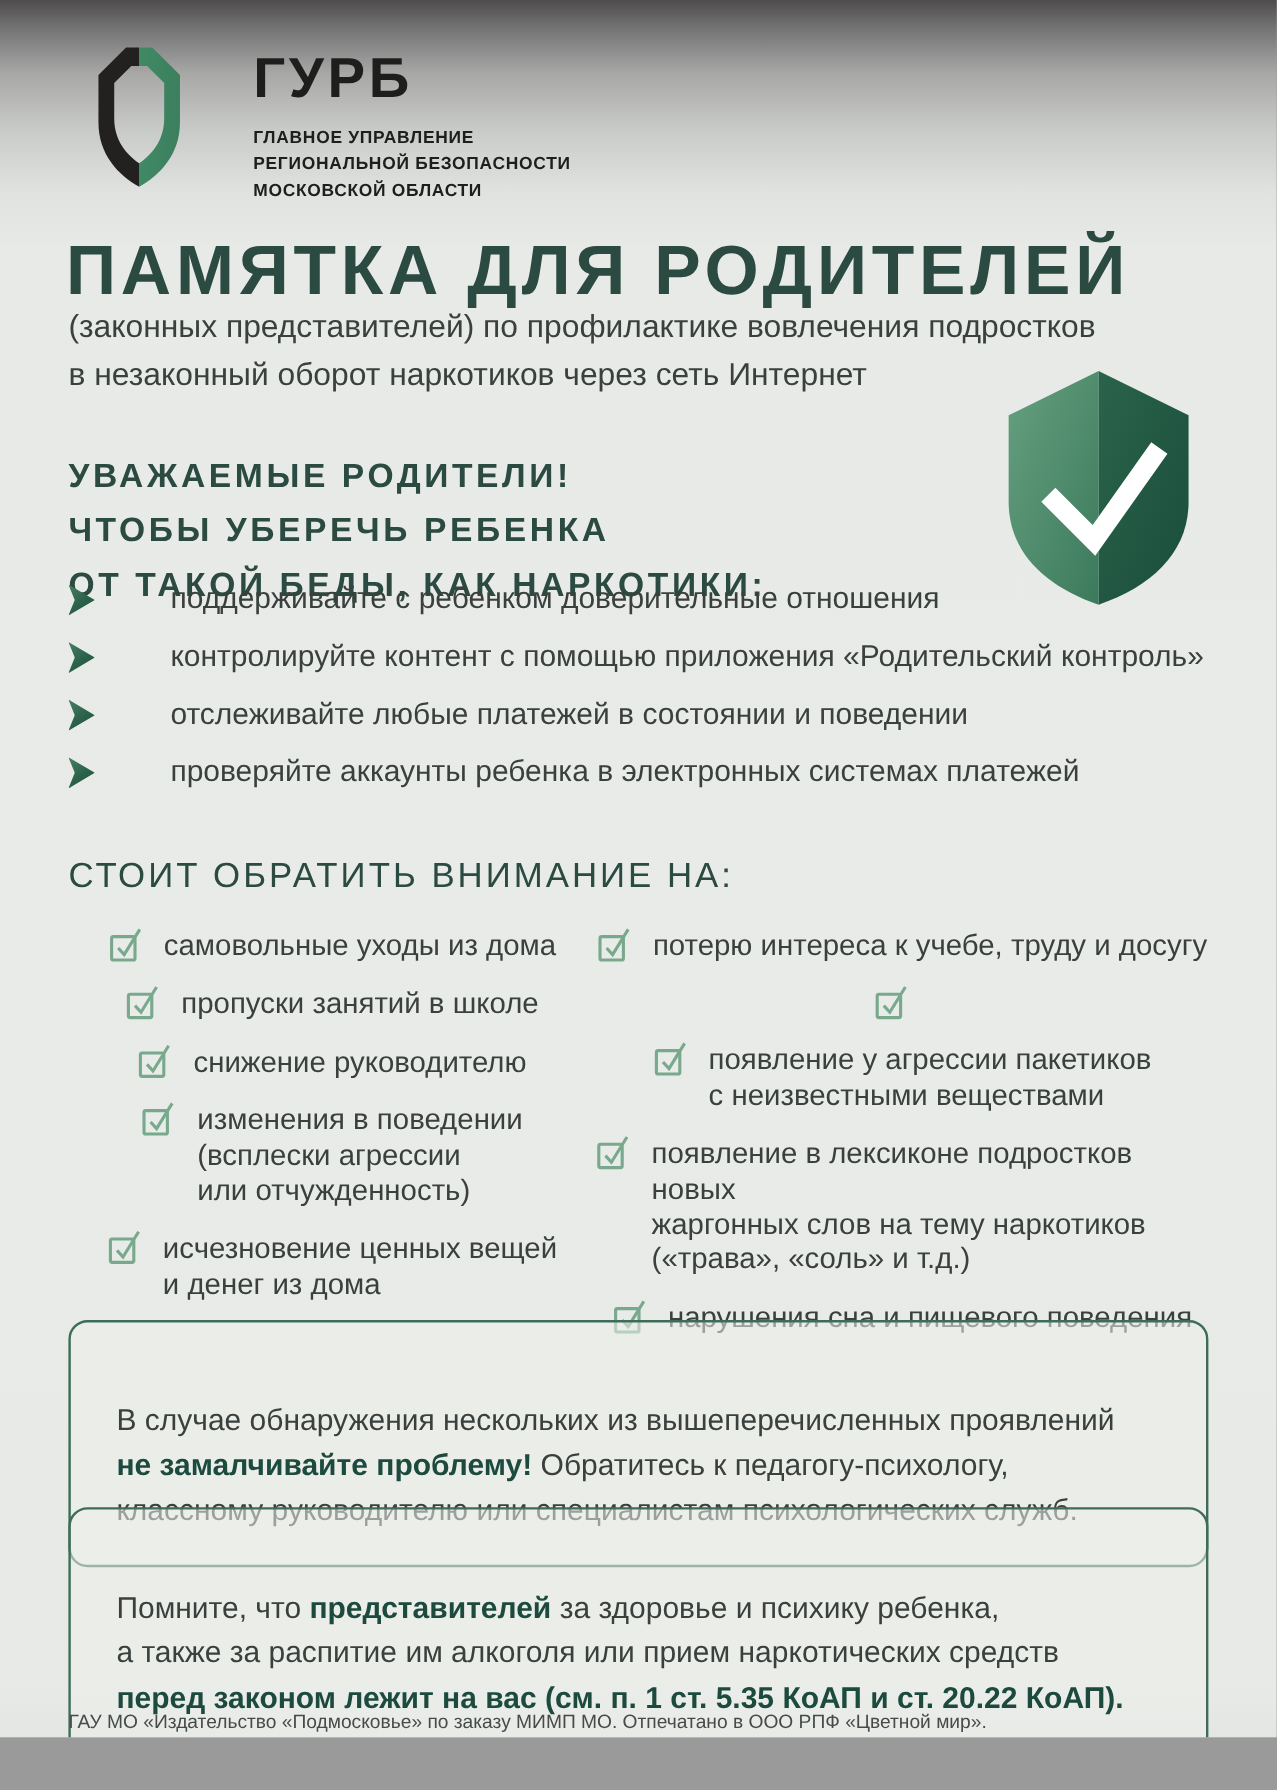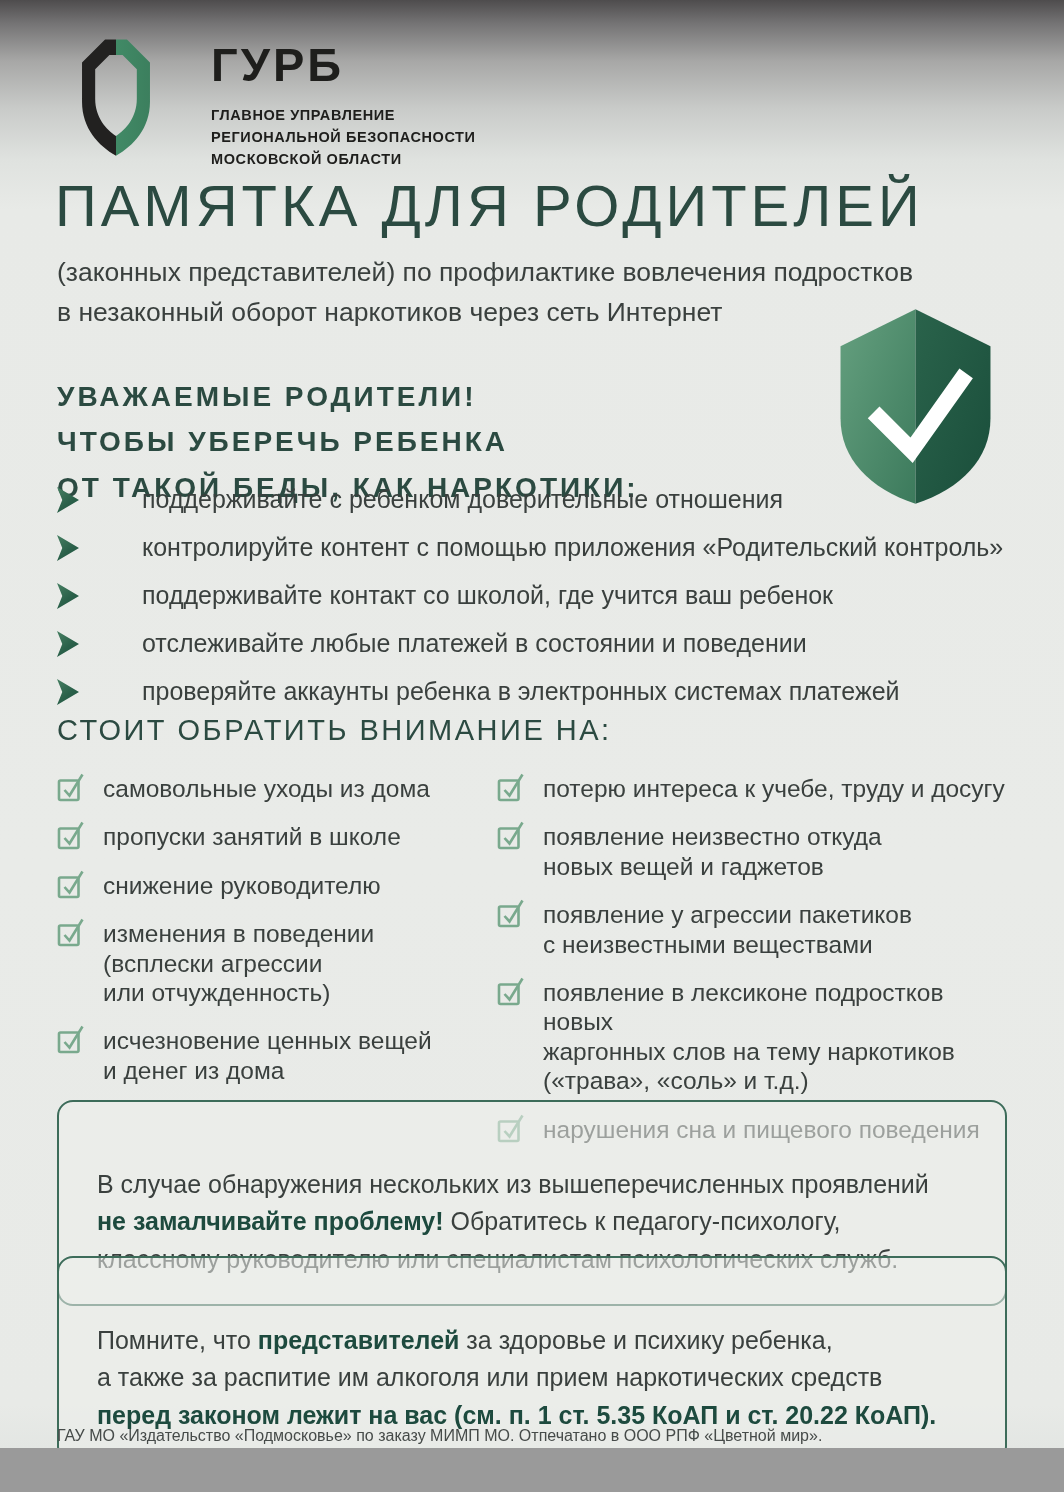--- a/index.html
+++ b/index.html
@@ -26,22 +26,22 @@
     font-size:47px; font-weight:bold; color:#1e1e1c;
     letter-spacing:3px; line-height:1;
   }
   #logo-org {
     margin-top:17px; font-size:14.5px; font-weight:bold; color:#1e1e1c;
     letter-spacing:0.6px; line-height:1.5;
   }
 
   
   #title {
-    left:55px; top:177px; width:980px;
-    font-size:58px; font-weight:normal; color:#2b4a41;
+    left:55px; top:197px; width:980px;
+    font-size:58px; font-weight:bold; color:#2b4a41;
     letter-spacing:4px; line-height:1;
   }
   #subtitle {
     left:57px; top:253px; width:900px;
     font-size:26.5px; line-height:1.5; color:#3a403e;
   }
 
   
   #shield-check { left:823px; top:303px; width:185px; height:207px; }
 
@@ -60,21 +60,21 @@
   }
   .advice-text { font-size:25px; line-height:30px; color:#3a403e;margin-left:40px; }
 
   
   #warning-heading {
     left:57px; top:714px; width:760px;
     font-size:29px; font-weight:normal; color:#2b4a41;
     letter-spacing:2.5px;
   }
   #checklist { left:57px; top:771px; width:950px; display:flex; }
-  .check-col { display:flex; flex-direction:column; gap:16px; }
+  .check-col { display:flex; flex-direction:column; gap:16px;align-items:center; }
   #check-col-left  { width:440px; }
   #check-col-right { width:510px; }
   .check-item { display:flex; align-items:flex-start; }
   .checkbox { flex:0 0 auto; width:29px; height:31px; margin:0 17px 0 0; }
   .check-text { font-size:24.5px; line-height:1.2; color:#3a403e; padding-top:3px; }
 
   
   .note-box {
     left:57px; width:950px;
     border:2px solid #3d6c5a; border-radius:16px;
@@ -153,24 +153,20 @@
     <div class="advice-item">
       <span class="arrow-bullet"></span>
       <span class="advice-text">поддерживайте с ребенком доверительные отношения</span>
     </div>
     <div class="advice-item">
       <span class="arrow-bullet"></span>
       <span class="advice-text">контролируйте контент с помощью приложения «Родительский контроль»</span>
     </div>
     <div class="advice-item">
       <span class="arrow-bullet"></span>
-      <span class="advice-text">поддерживайте контакт со школой, где учится ваш ребенок</span>
-    </div>
-    <div class="advice-item">
-      <span class="arrow-bullet"></span>
       <span class="advice-text">отслеживайте любые платежей в состоянии и поведении</span>
     </div>
     <div class="advice-item">
       <span class="arrow-bullet"></span>
       <span class="advice-text">проверяйте аккаунты ребенка в электронных системах платежей</span>
     </div>
   </div>
 
   <div id="warning-heading" class="abs">СТОИТ ОБРАТИТЬ ВНИМАНИЕ НА:</div>
 
@@ -214,22 +210,20 @@
       <div class="check-item">
         <svg class="checkbox">
             <use href="#sym-checkbox"></use>
           </svg>
         <span class="check-text preline">потерю интереса к учебе, труду и досугу</span>
       </div>
       <div class="check-item">
         <svg class="checkbox">
             <use href="#sym-checkbox"></use>
           </svg>
-        <span class="check-text preline">появление неизвестно откуда
-новых вещей и гаджетов</span>
       </div>
       <div class="check-item">
         <svg class="checkbox">
             <use href="#sym-checkbox"></use>
           </svg>
         <span class="check-text preline">появление у агрессии пакетиков
 с неизвестными веществами</span>
       </div>
       <div class="check-item">
         <svg class="checkbox">

